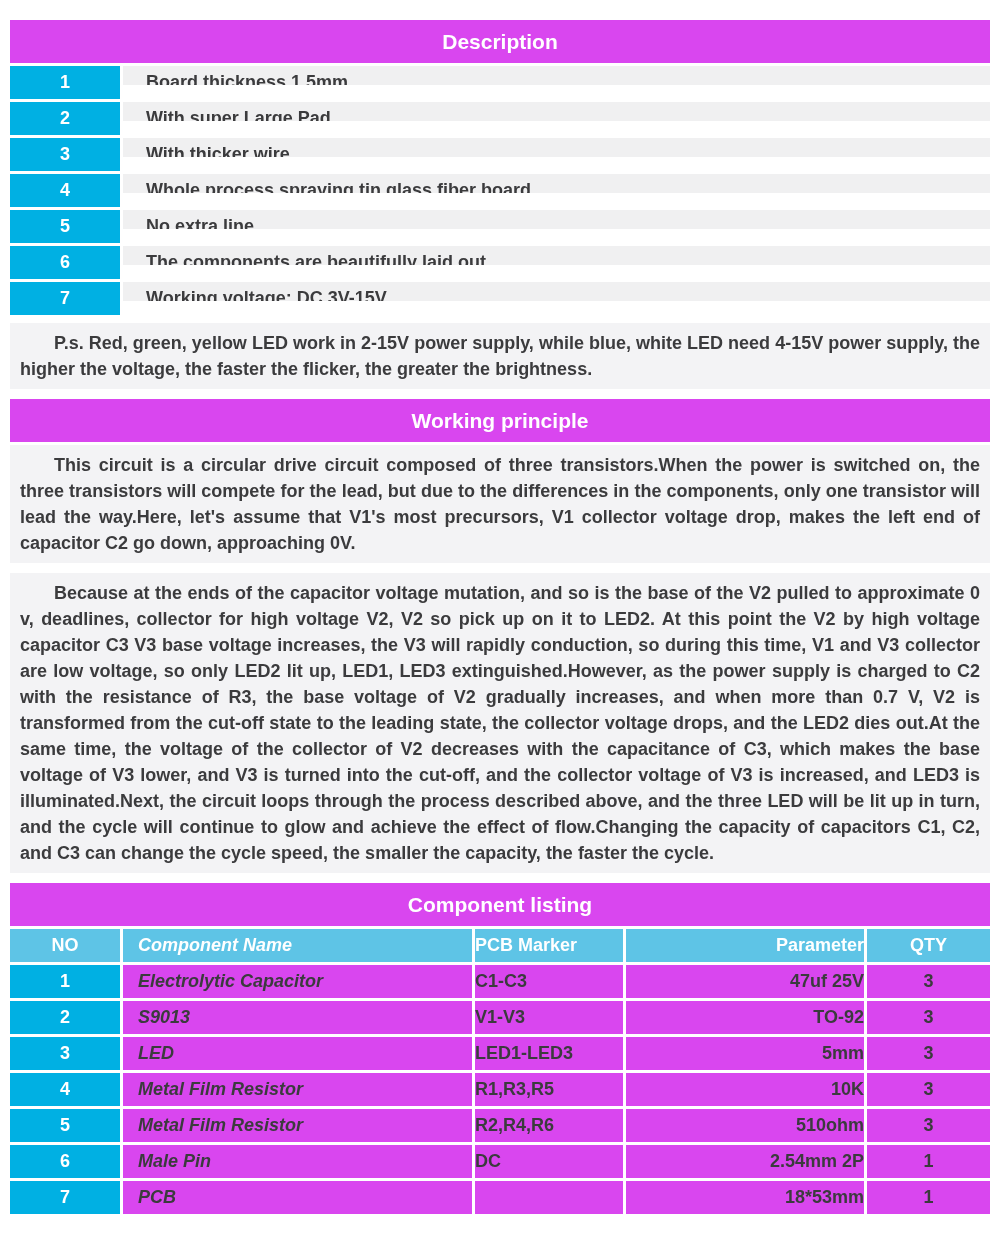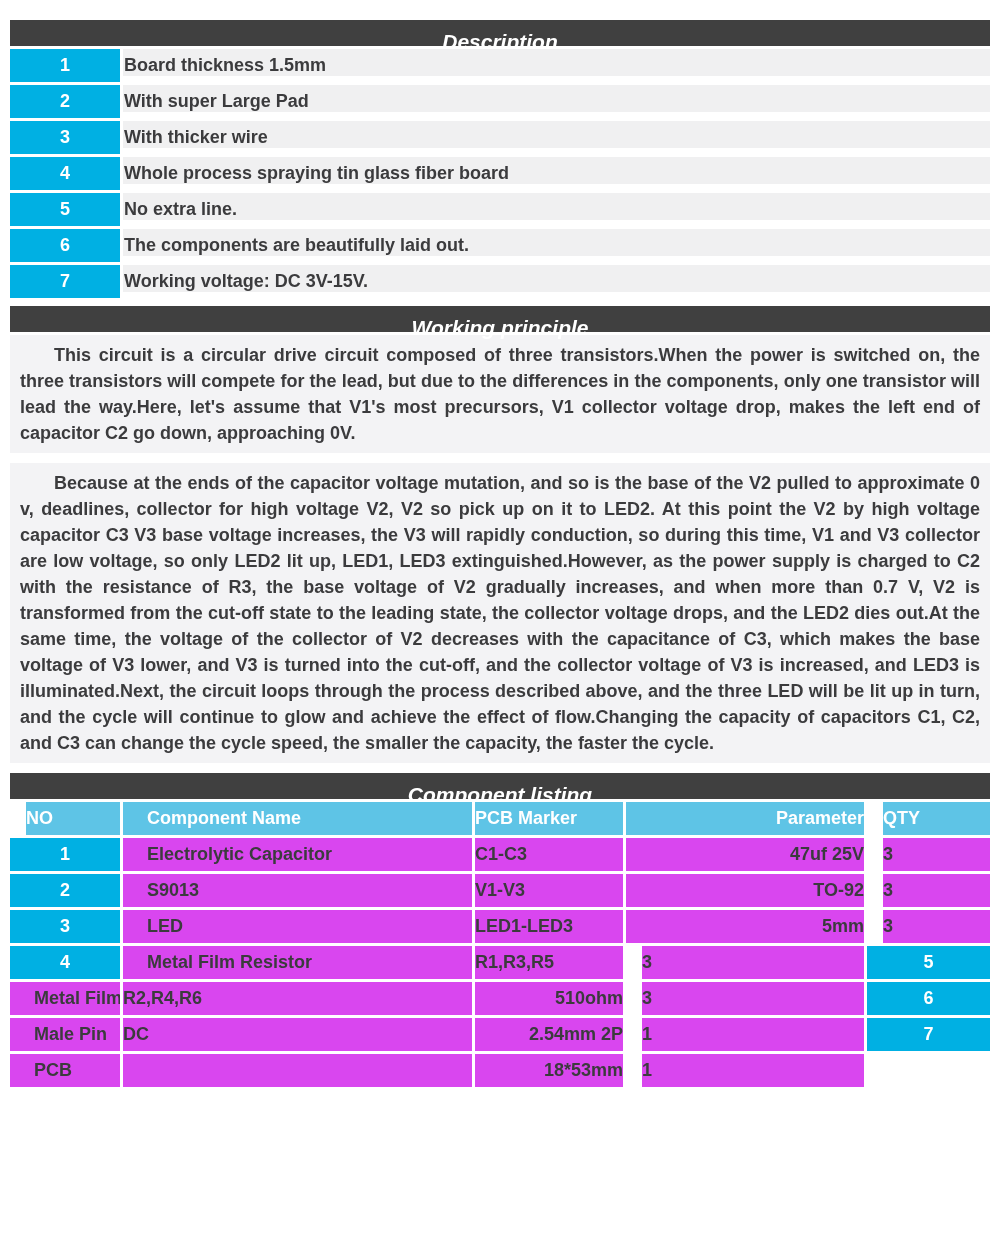--- a/index.html
+++ b/index.html
@@ -7,52 +7,51 @@
   body {
     width: 1000px;
     background: #ffffff;
     font-family: "Liberation Sans", sans-serif;
     color: #3b3b3d;
     font-weight: 600;
   }
   .wrap { padding: 20px 10px 16px; }
 
   .bar {
-    background: #404040;
+    background: #d946ef;
     color: #ffffff;
     font-weight: 700;
     font-size: 21px;
     text-align: center;
-    height: 26px;
+    height: 43px;
     line-height: 43px;
     margin-bottom: 3px;
-    font-style: italic;
   }
 
   .desc-grid {
     display: grid;
     grid-template-columns: 110px 1fr;
     gap: 3px;
     margin-bottom: 8px;
   }
   .desc-grid .no {
     background: #00b0e3;
     color: #fff;
     font-weight: 700;
     font-size: 18px;
     text-align: center;
     height: 33px;
     line-height: 33px;
   }
   .desc-grid .txt {
     background: #f0f0f1;
     font-size: 18px;
-    height: 27px;
+    height: 19px;
     line-height: 33px;
-    padding-left: 1px;
+    padding-left: 23px;
     white-space: nowrap;
     overflow: hidden;
   }
 
   .para {
     background: #f3f3f5;
     font-size: 18px;
     line-height: 26px;
     text-align: justify;
     text-indent: 34px;
@@ -78,22 +77,22 @@
     font-weight: 700;
     font-size: 19px;
   }
   .cell { background: #d946ef; }
   .no-cell {
     background: #00b0e3;
     color: #ffffff;
     font-weight: 700;
     text-align: center;
   }
-  .c-center { text-align: left; margin-left: 16px; }
-  .pad-name { padding-left: 24px; }
+  .c-center { text-align: center; }
+  .pad-name { padding-left: 15px; font-style: italic; }
   .pad-marker { }
   .pad-param { padding-left: 44px; text-align: right; }
 </style>
 </head>
 <body>
 
 <div class="wrap">
 
   <div class="bar">Description</div>
 
@@ -107,20 +106,21 @@
     <div class="no">4</div>
     <div class="txt">Whole process spraying tin glass fiber board</div>
     <div class="no">5</div>
     <div class="txt">No extra line.</div>
     <div class="no">6</div>
     <div class="txt">The components are beautifully laid out.</div>
     <div class="no">7</div>
     <div class="txt">Working voltage: DC 3V-15V.</div>
   </div>
 
+  <p class="para">P.s. Red, green, yellow LED work in 2-15V power supply, while blue, white LED need 4-15V power supply, the higher the voltage, the faster the flicker, the greater the brightness.</p>
 
   <div class="bar">Working principle</div>
 
   <p class="para">This circuit is a circular drive circuit composed of three transistors.When the power is switched on, the three transistors will compete for the lead, but due to the differences in the components, only one transistor will lead the way.Here, let's assume that V1's most precursors, V1 collector voltage drop, makes the left end of capacitor C2 go down, approaching 0V.</p>
   <p class="para">Because at the ends of the capacitor voltage mutation, and so is the base of the V2 pulled to approximate 0 v, deadlines, collector for high voltage V2, V2 so pick up on it to LED2. At this point the V2 by high voltage capacitor C3 V3 base voltage increases, the V3 will rapidly conduction, so during this time, V1 and V3 collector are low voltage, so only LED2 lit up, LED1, LED3 extinguished.However, as the power supply is charged to C2 with the resistance of R3, the base voltage of V2 gradually increases, and when more than 0.7 V, V2 is transformed from the cut-off state to the leading state, the collector voltage drops, and the LED2 dies out.At the same time, the voltage of the collector of V2 decreases with the capacitance of C3, which makes the base voltage of V3 lower, and V3 is turned into the cut-off, and the collector voltage of V3 is increased, and LED3 is illuminated.Next, the circuit loops through the process described above, and the three LED will be lit up in turn, and the cycle will continue to glow and achieve the effect of flow.Changing the capacity of capacitors C1, C2, and C3 can change the cycle speed, the smaller the capacity, the faster the cycle.</p>
 
   <div class="bar">Component listing</div>
 
   <div class="comp-grid">
 
@@ -144,20 +144,21 @@
 
     <div class="no-cell">3</div>
     <div class="cell pad-name">LED</div>
     <div class="cell pad-marker">LED1-LED3</div>
     <div class="cell pad-param">5mm</div>
     <div class="cell c-center">3</div>
 
     <div class="no-cell">4</div>
     <div class="cell pad-name">Metal Film Resistor</div>
     <div class="cell pad-marker">R1,R3,R5</div>
+    <div class="cell pad-param">10K</div>
     <div class="cell c-center">3</div>
 
     <div class="no-cell">5</div>
     <div class="cell pad-name">Metal Film Resistor</div>
     <div class="cell pad-marker">R2,R4,R6</div>
     <div class="cell pad-param">510ohm</div>
     <div class="cell c-center">3</div>
 
     <div class="no-cell">6</div>
     <div class="cell pad-name">Male Pin</div>

